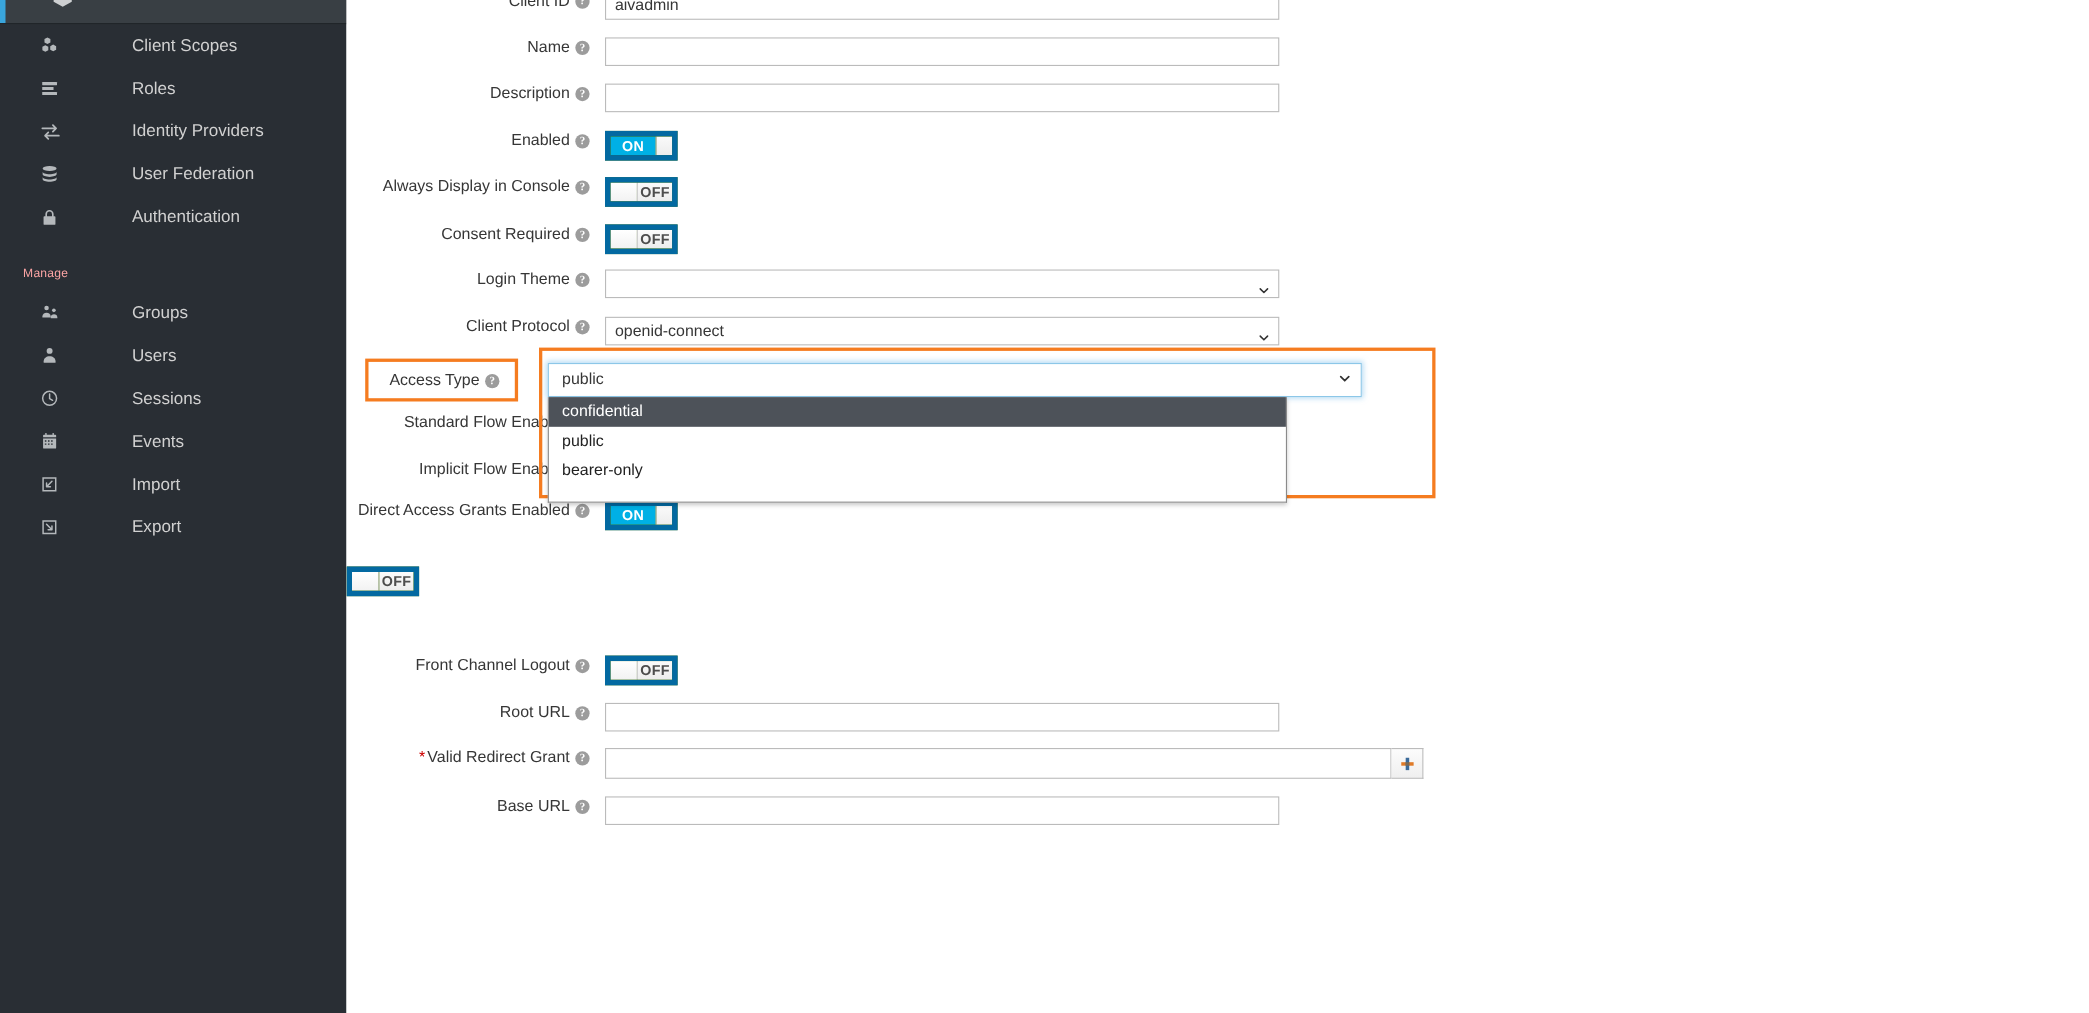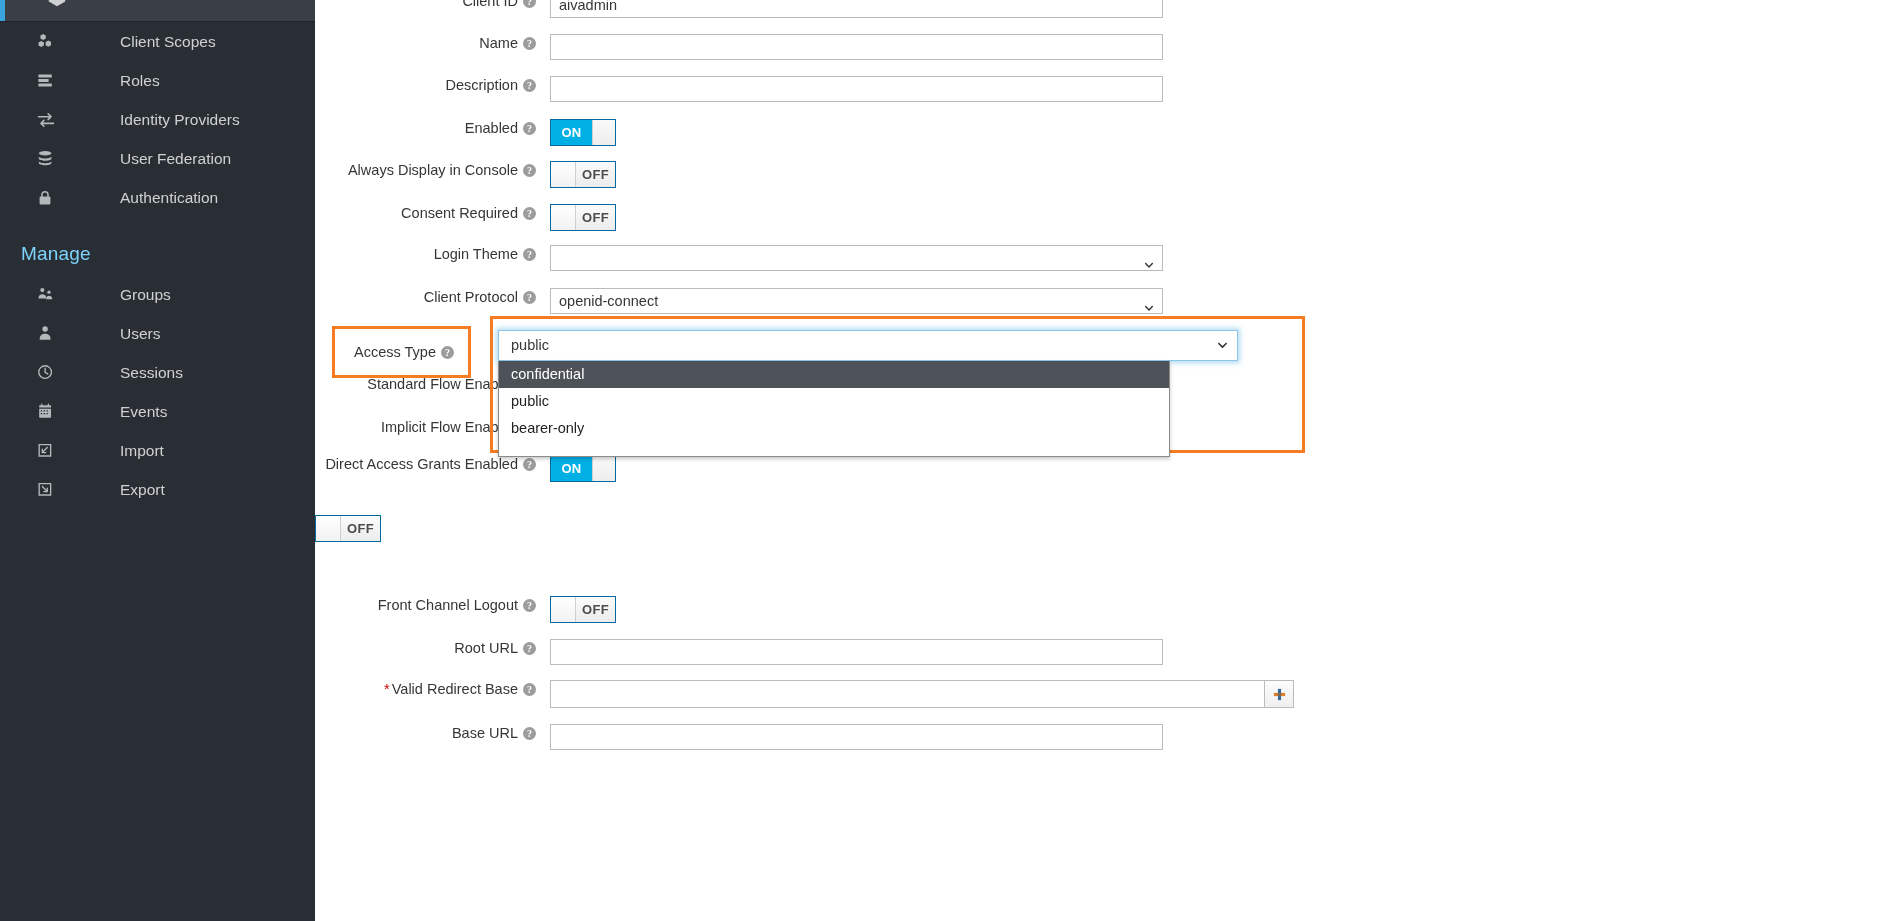--- a/index.html
+++ b/index.html
@@ -68,22 +68,22 @@
     display: inline-flex;
     align-items: center;
     justify-content: flex-start;
     color: #b4b8bb;
   }
   .nav-icon svg { display: block; }
   .nav-label { white-space: nowrap; line-height: 1; }
 
   .nav-section-title {
     padding: 26px 0 10px 21px;
-    font-size: 19px;
-    color: #7dd3fc;
+    font-size: 11px;
+    color: #fca5a5;
     letter-spacing: .2px;
   }
 
   
   .main {
     position: absolute;
     left: 315px; top: 0;
     right: 0; bottom: 0;
     background: #ffffff;
     overflow: hidden;
@@ -150,21 +150,21 @@
     right: 8px; top: 50%;
     transform: translateY(-50%);
     width: 10px; height: 10px;
     color: #333;
   }
 
   
   .toggle {
     display: inline-flex;
     width: 66px; height: 27px;
-    border: 1px solid #0369a1;
+    border: 5px solid #0369a1;
     cursor: pointer;
     overflow: hidden;
     background: #4d7c0f;
   }
   .toggle .t-on, .toggle .t-off {
     display: flex;
     align-items: center;
     justify-content: center;
     font-size: 13px;
     font-weight: bold;
@@ -537,21 +537,21 @@
     </div>
 
     <div class="form-row" style="top:639px;">
       <label class="form-label"><span>Root URL</span><span class="help">?</span></label>
       <div class="form-control-wrap">
         <input class="txt" type="text" value="" style="">
       </div>
     </div>
 
     <div class="form-row" style="top:680px;">
-      <label class="form-label"><span class="req">*</span><span>Valid Redirect Base</span><span class="help">?</span></label>
+      <label class="form-label"><span class="req">*</span><span>Valid Redirect Grant</span><span class="help">?</span></label>
       <div class="form-control-wrap inline-field">
         <input class="txt" type="text" value="" style="">
         <div class="plus-btn">
           <svg viewBox="0 0 16 16" width="15" height="15">
             <rect x="2" y="6.3" width="12" height="3.4" fill="#e07b28"></rect>
             <rect x="6.3" y="2" width="3.4" height="12" fill="#3a6a9a"></rect>
             <rect x="6.3" y="6.3" width="3.4" height="3.4" fill="#7a6a55"></rect>
           </svg>
         </div>
       </div>
@@ -559,21 +559,21 @@
 
     <div class="form-row" style="top:724px;">
       <label class="form-label"><span>Base URL</span><span class="help">?</span></label>
       <div class="form-control-wrap">
         <input class="txt" type="text" value="" style="">
       </div>
     </div>
 
     <div class="hl-field-box" style="left:175px; top:316px; width:815px; height:137px;"></div>
 
-    <div class="hl-label-box" style="left:17px; top:326px; width:139px; height:52px;">
+    <div class="hl-label-box" style="left:17px; top:326px; width:139px; height:39px;">
       <label class="form-label"><span>Access Type</span><span class="help">?</span></label>
     </div>
 
     <div class="open-select" style="left:183px; top:330px;">
       <span>public</span>
       <span class="caret">
         <svg viewBox="0 0 12 12" width="11" height="11" fill="none" stroke="currentColor" stroke-width="1.7" stroke-linecap="round" stroke-linejoin="round">
             <path d="M2 4.3 6 8.3l4-4"></path>
           </svg>
       </span>

